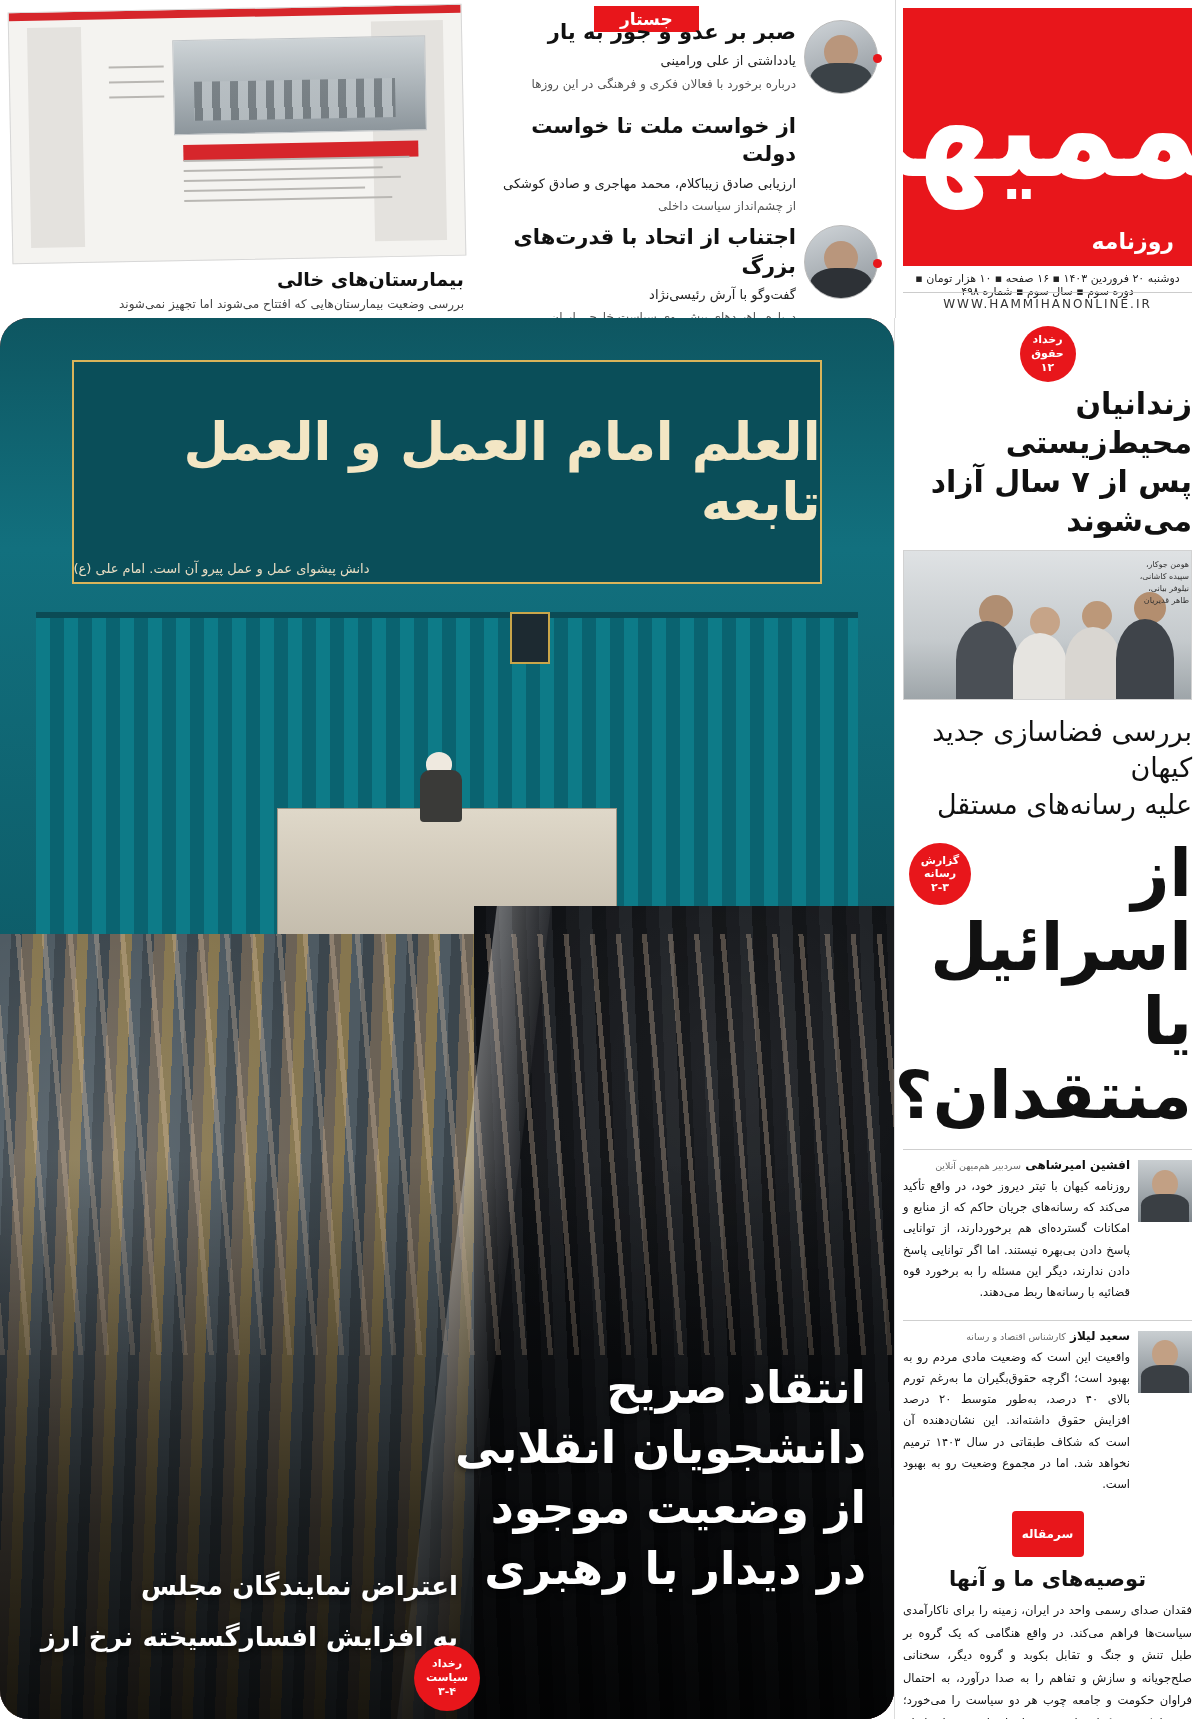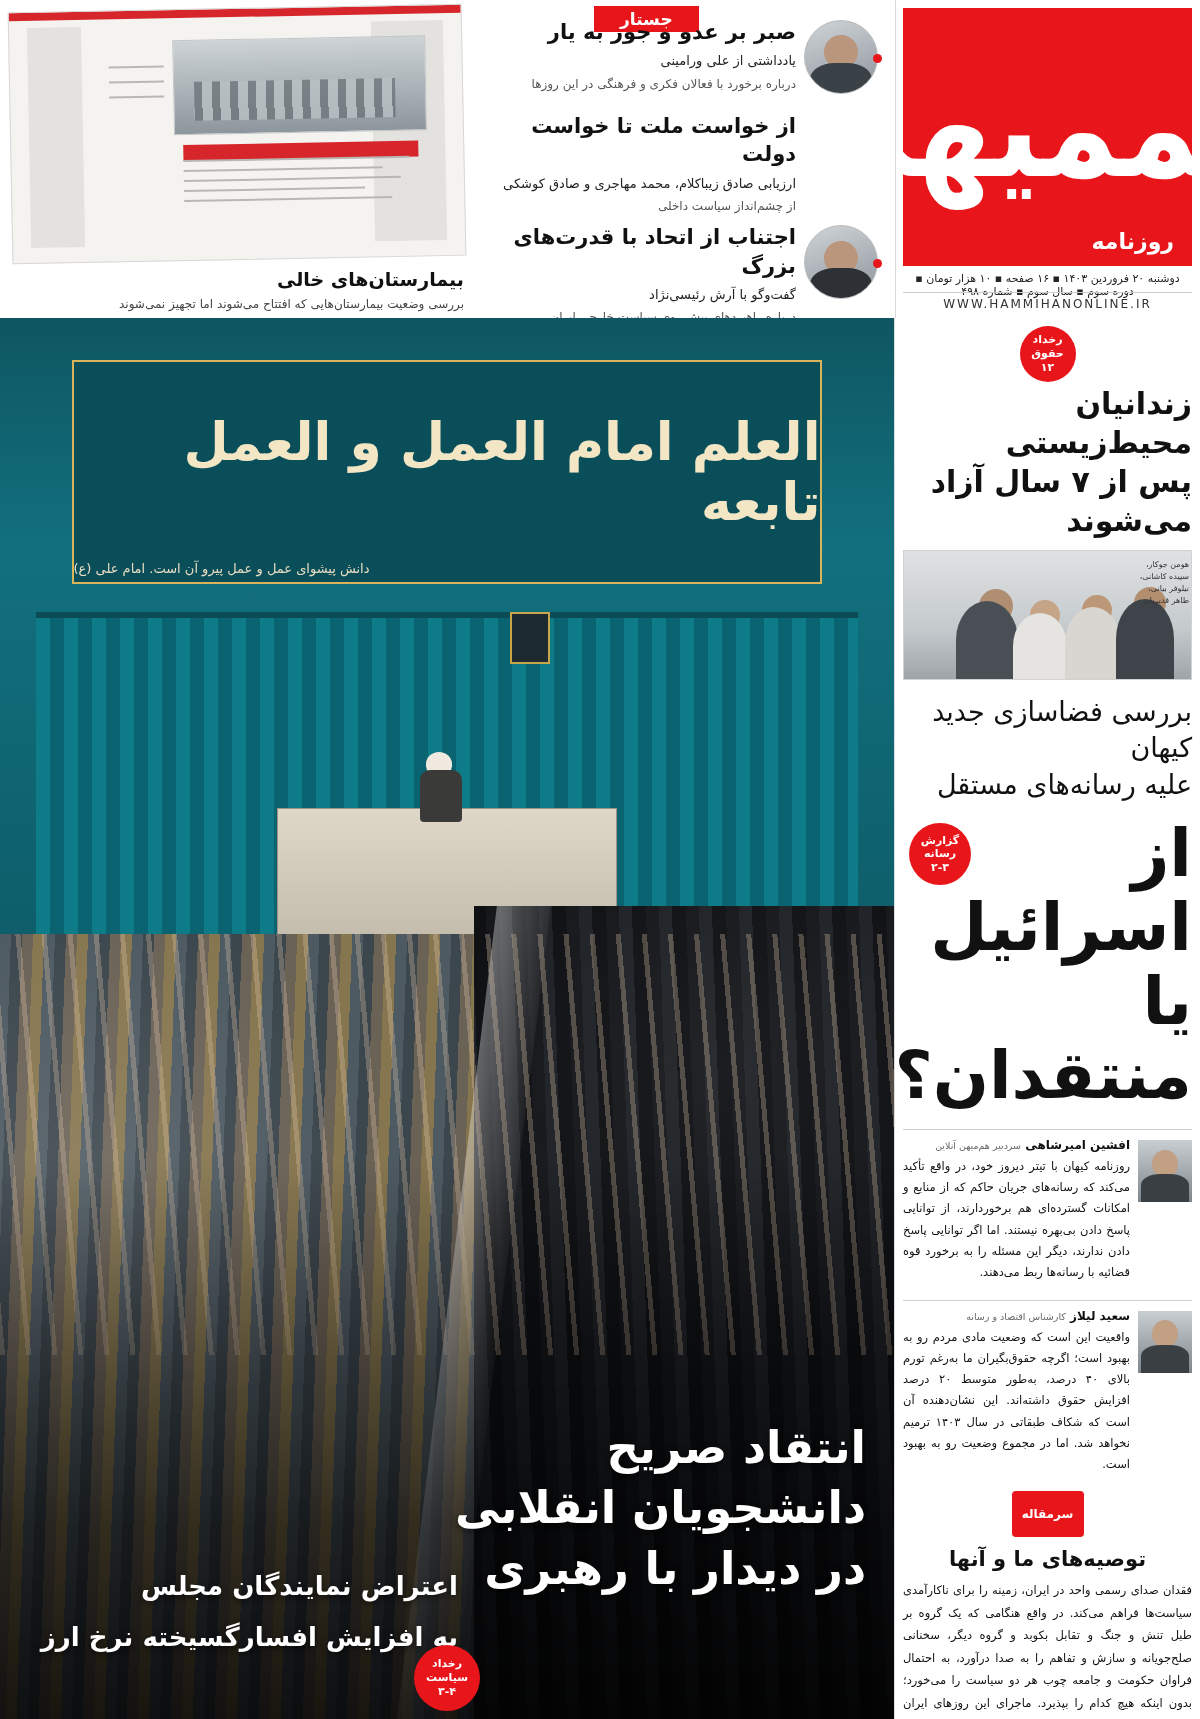--- a/index.html
+++ b/index.html
@@ -129,21 +129,21 @@
   .tagpill {
     margin: 8px auto 2px auto; width: 72px; height: 46px;
     background: #e8161b; color: #fff; border-radius: 4px;
     display: flex; flex-direction: column; align-items: center; justify-content: center;
     font-size: 12px; font-weight: bold; line-height: 1.3;
   }
   .tagpill.round { border-radius: 50%; width: 56px; height: 56px; font-size: 11px; }
   .l-head1 { font-size: 30px; font-weight: bold; line-height: 1.3; text-align: right; margin-top: 2px; }
   .l-head1 .em { color: #111; }
   .env-photo {
-    position: relative; width: 100%; height: 130px; margin-top: 10px;
+    position: relative; width: 100%; height: 150px; margin-top: 10px;
     background: linear-gradient(180deg,#dfe2e4 0%,#c5cacd 60%,#9ea5a9 100%);
     overflow: hidden; border: 1px solid #d2d2d2;
   }
   .env-photo .p { position: absolute; bottom: 0; border-radius: 50% 50% 0 0; }
   .env-photo .h { position: absolute; border-radius: 50%; }
   .sidenote {
     position: absolute; right: 2px; top: 8px; width: 54px;
     font-size: 8px; line-height: 1.5; color: #333; text-align: right;
   }
   .l-head2 { font-size: 27px; font-weight: normal; line-height: 1.35; text-align: right; margin-top: 14px; }
@@ -171,21 +171,21 @@
   .edi-head { text-align: center; margin-top: 16px; }
   .edi-title { font-size: 21px; font-weight: bold; text-align: center; margin-top: 10px; }
   .edi-body {
     font-size: 11.5px; line-height: 1.95; text-align: justify;
     margin-top: 8px; columns: 1;
   }
 
   
   .mainphoto {
     position: absolute; top: 318px; left: 0; width: 894px; height: 1401px;
-    overflow: hidden; background: #7f1d1d;
+    overflow: hidden; background: #7f1d1d; border-radius: 29px;
   }
   .stage-bg {
     position: absolute; top: 0; left: 0; width: 100%; height: 47%;
     background: linear-gradient(180deg,#0e5661 0%,#12707e 35%,#0d5c68 100%);
   }
   .stage-banner {
     position: absolute; top: 3%; left: 8%; width: 84%; height: 16%;
     background: #0a4e59; border: 2px solid #d9b45a;
     display: flex; align-items: center; justify-content: center;
   }
@@ -433,20 +433,21 @@
       </div>
     <div class="crowd-left"></div>
     <div class="crowd-right"></div>
     <div class="barrier"></div>
     <div class="hands"></div>
     <div class="photo-shade"></div>
 
     <div class="main-headline">
       <span class="ln">انتقاد صریح</span>
       <span class="ln">دانشجویان انقلابی</span>
+      <span class="ln">از وضعیت موجود</span>
       <span class="ln">در دیدار با رهبری</span>
     </div>
 
     <div class="sub-headline">
       <span class="ln2">اعتراض نمایندگان مجلس</span>
       <span class="ln2">به افزایش افسارگسیخته نرخ ارز</span>
     </div>
 
     <div class="photo-badge">
       <span>رخداد</span>

